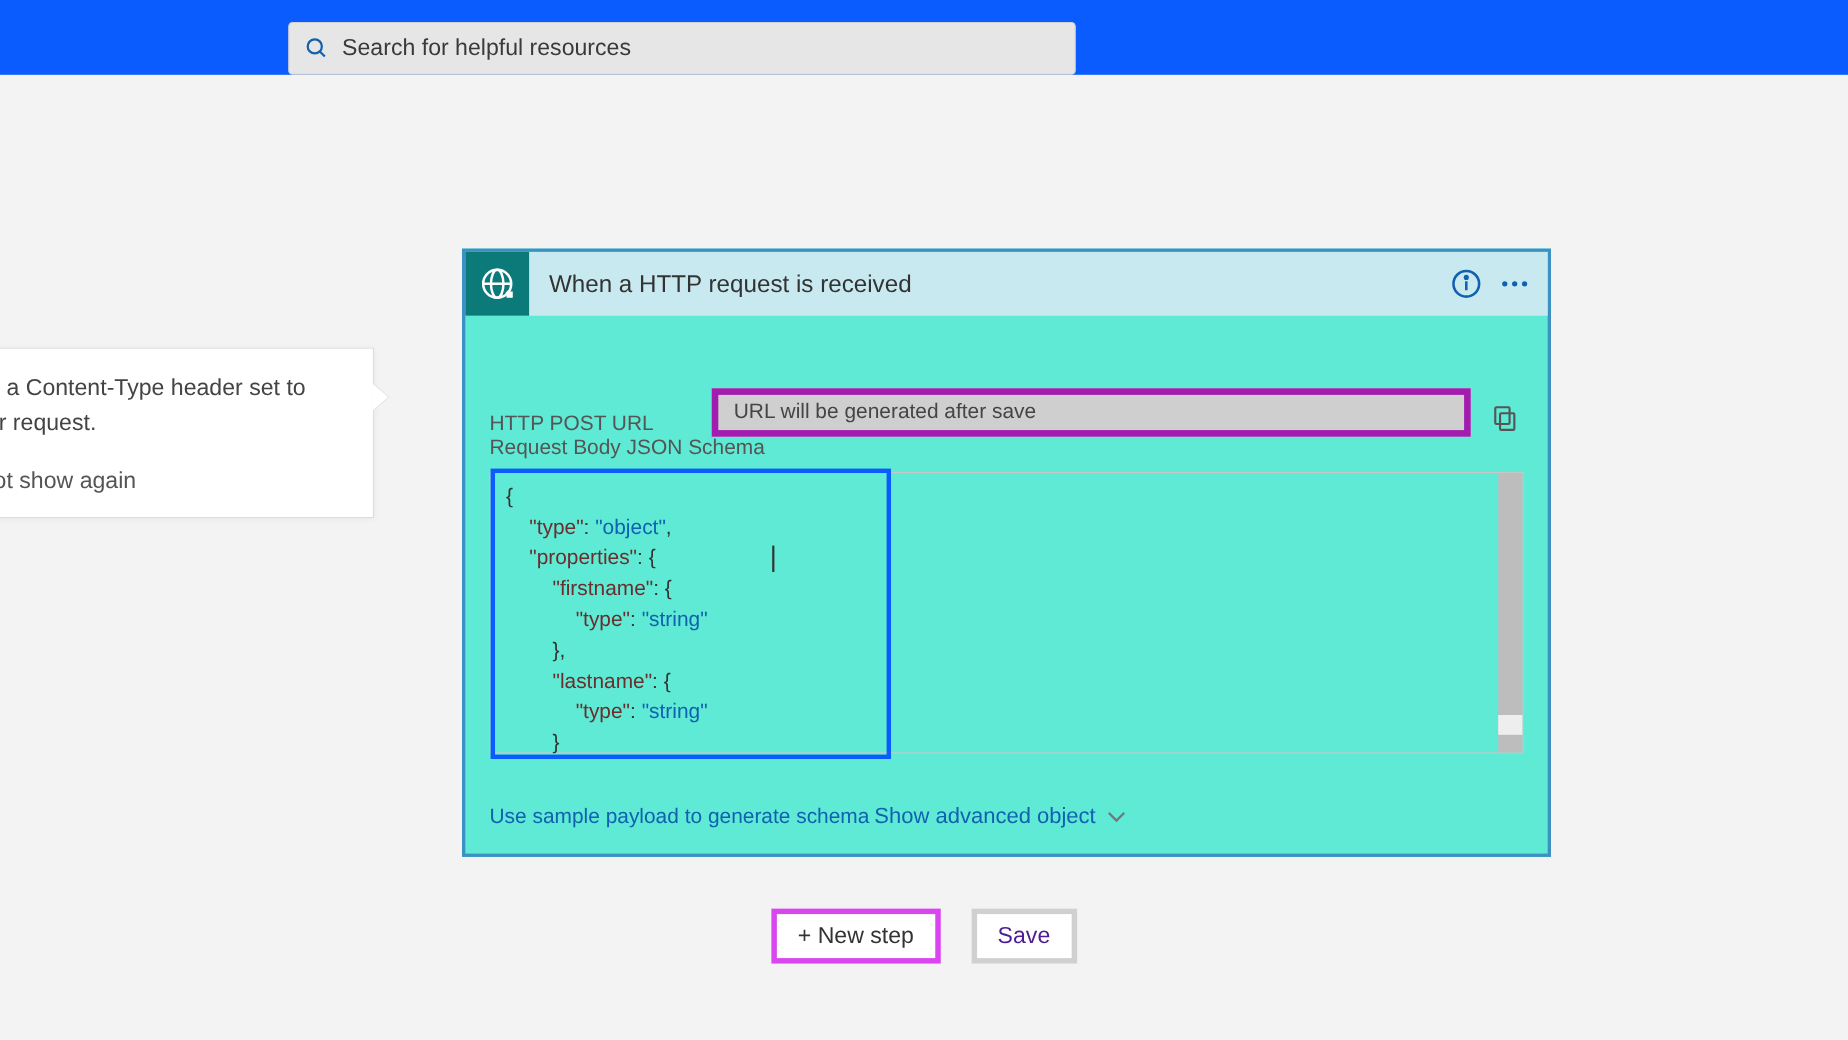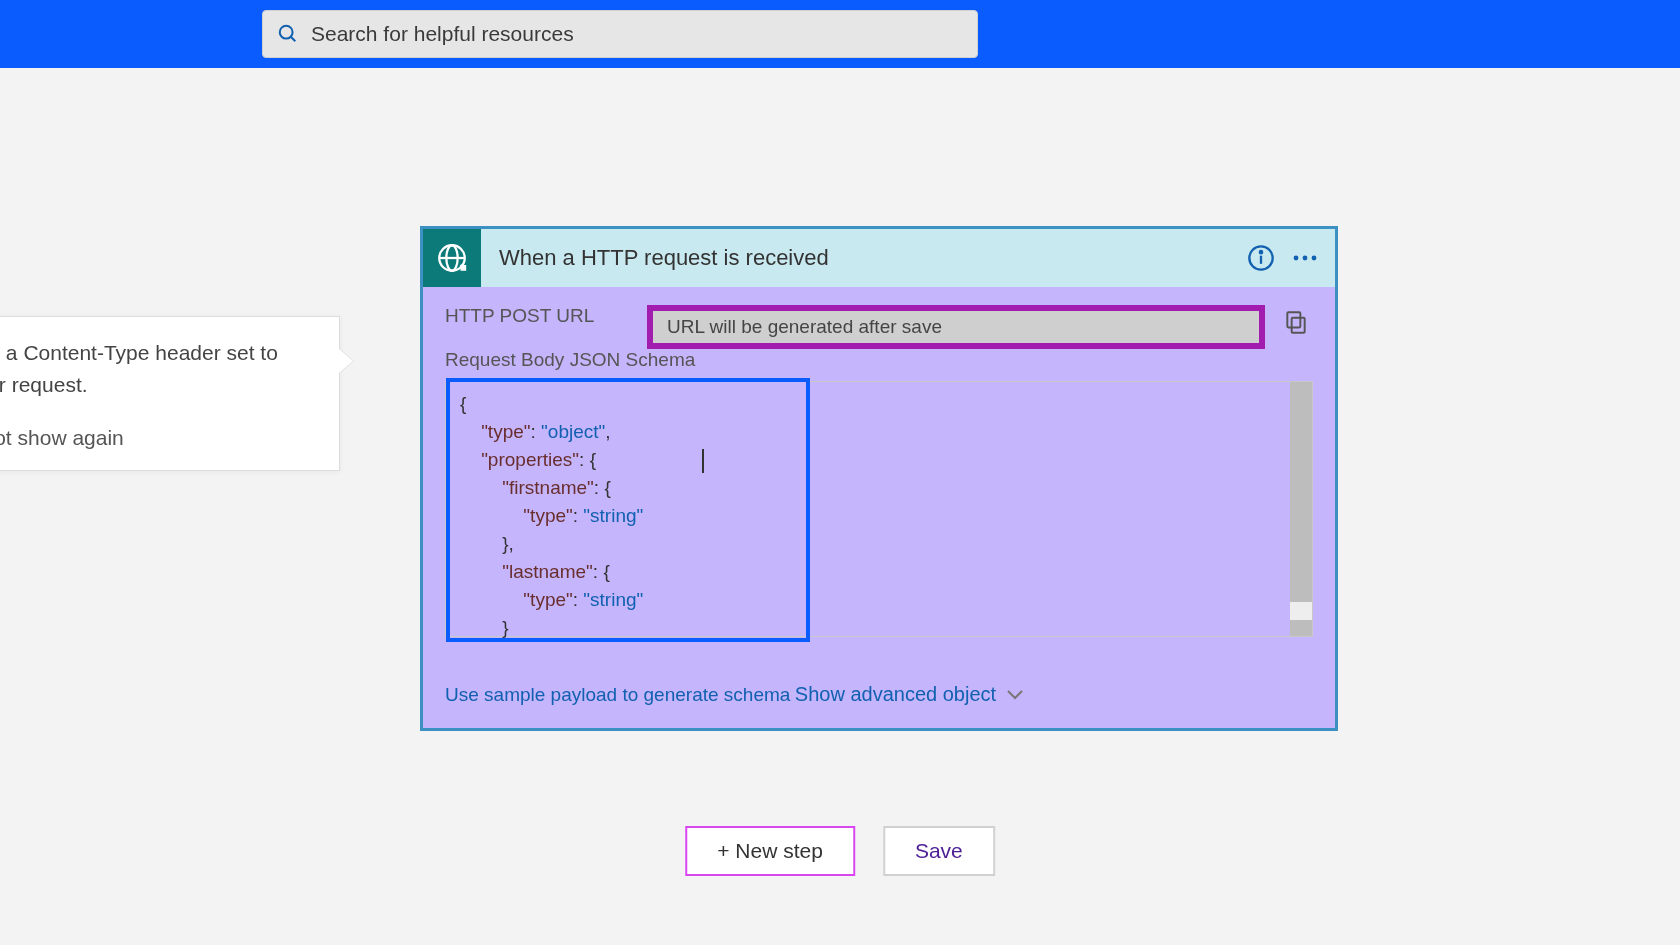--- a/index.html
+++ b/index.html
@@ -2,21 +2,21 @@
 <html><head>
   <meta charset="utf-8">
   <style>
     * { box-sizing: border-box; margin: 0; padding: 0; font-family: "Segoe UI", Tahoma, sans-serif; }
     body { background: #f3f3f3; width: 1680px; height: 945px; overflow: hidden; }
 
     .topbar {
       background: #0a5cff;
       height: 68px;
       display: flex;
-      align-items: center;
+      align-items: flex-end;
       padding-left: 262px;
     }
     .search-box {
       background: #e6e6e6;
       height: 48px;
       width: 716px;
       border-radius: 4px;
       display: flex;
       align-items: center;
       padding: 0 14px;
@@ -49,22 +49,22 @@
       border-top: 12px solid transparent;
       border-bottom: 12px solid transparent;
       filter: drop-shadow(1px 0 0 #ddd);
     }
     .tooltip-text { font-size: 21px; color: #444; line-height: 1.5; }
     .tooltip-link { font-size: 21px; color: #555; margin-top: 26px; display: block; }
 
     .trigger-card {
       position: absolute;
       left: 420px; top: 158px;
-      width: 918px;
-      background: #c4b5fd;
+      width: 990px;
+      background: #5eead4;
       border: 3px solid #3c91c2;
     }
 
     .trigger-header {
       background: #c9e9f0;
       display: flex;
       align-items: center;
       height: 58px;
       padding-right: 12px;
     }
@@ -72,21 +72,21 @@
       width: 58px; height: 58px;
       background: #0d7a7a;
       display: flex; align-items: center; justify-content: center;
       flex-shrink: 0;
     }
     .trigger-title { font-size: 22px; color: #333; margin-left: 18px; flex: 1; }
     .hdr-btn { width: 36px; height: 36px; display: flex; align-items: center; justify-content: center; margin-left: 8px; cursor: pointer; }
 
     .trigger-body { padding: 18px 22px 22px; }
 
-    .row-url { display: flex; align-items: flex-start; gap: 14px; }
+    .row-url { display: flex; align-items: flex-end; gap: 14px; margin-top: 48px; }
     .lbl { font-size: 19px; color: #555; width: 188px; flex-shrink: 0; }
     .url-box {
       flex: 1;
       background: #cfcfcf;
       border: 6px solid #a21caf;
       height: 44px;
       display: flex; align-items: center;
       padding: 0 14px;
       color: #454545;
       font-size: 19px;
@@ -126,23 +126,23 @@
     .adv { color: #1260b0; font-size: 20px; margin-top: 46px; display: inline-flex; align-items: center; gap: 10px; cursor: pointer; }
 
     .bottom-actions {
       position: absolute;
       left: 50%; transform: translateX(-50%);
       top: 758px;
       display: flex; gap: 28px;
     }
     .btn {
       height: 50px;
-      padding: 0 30px;
+      padding: 0 19px;
       background: #fff;
-      border: 2px solid #d946ef;
+      border: 5px solid #d946ef;
       font-size: 21px;
       display: flex; align-items: center; justify-content: center;
       cursor: pointer;
       color: #333;
     }
     .btn.disabled { color: #4c1d95; border-color: #d0d0d0; cursor: default; }
   </style>
 </head>
 <body>
 

